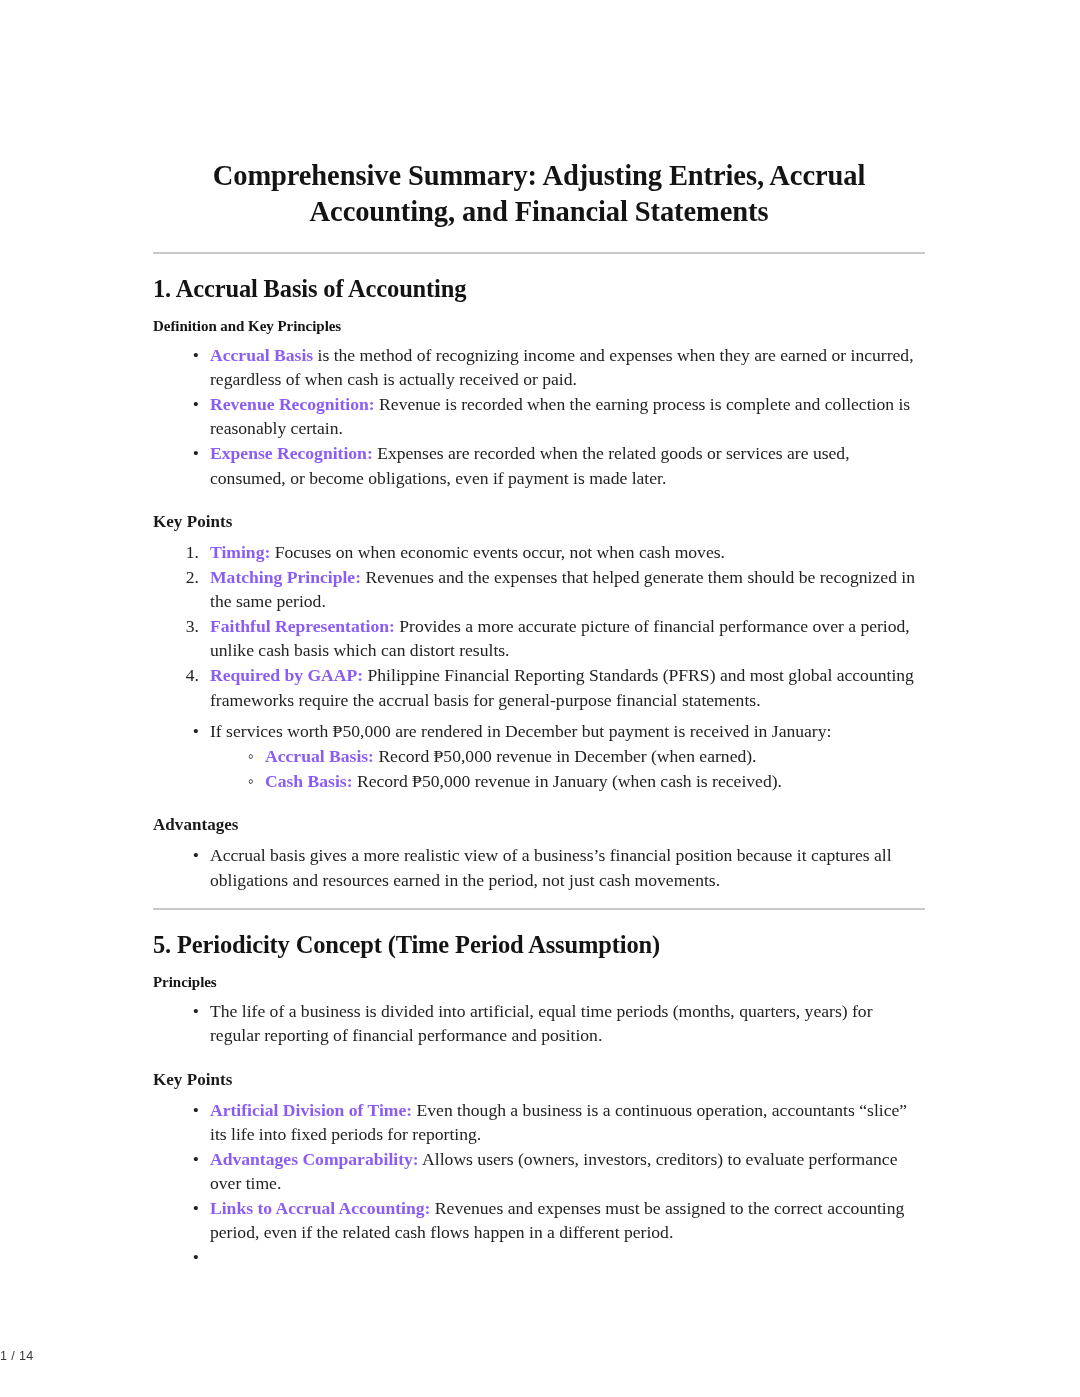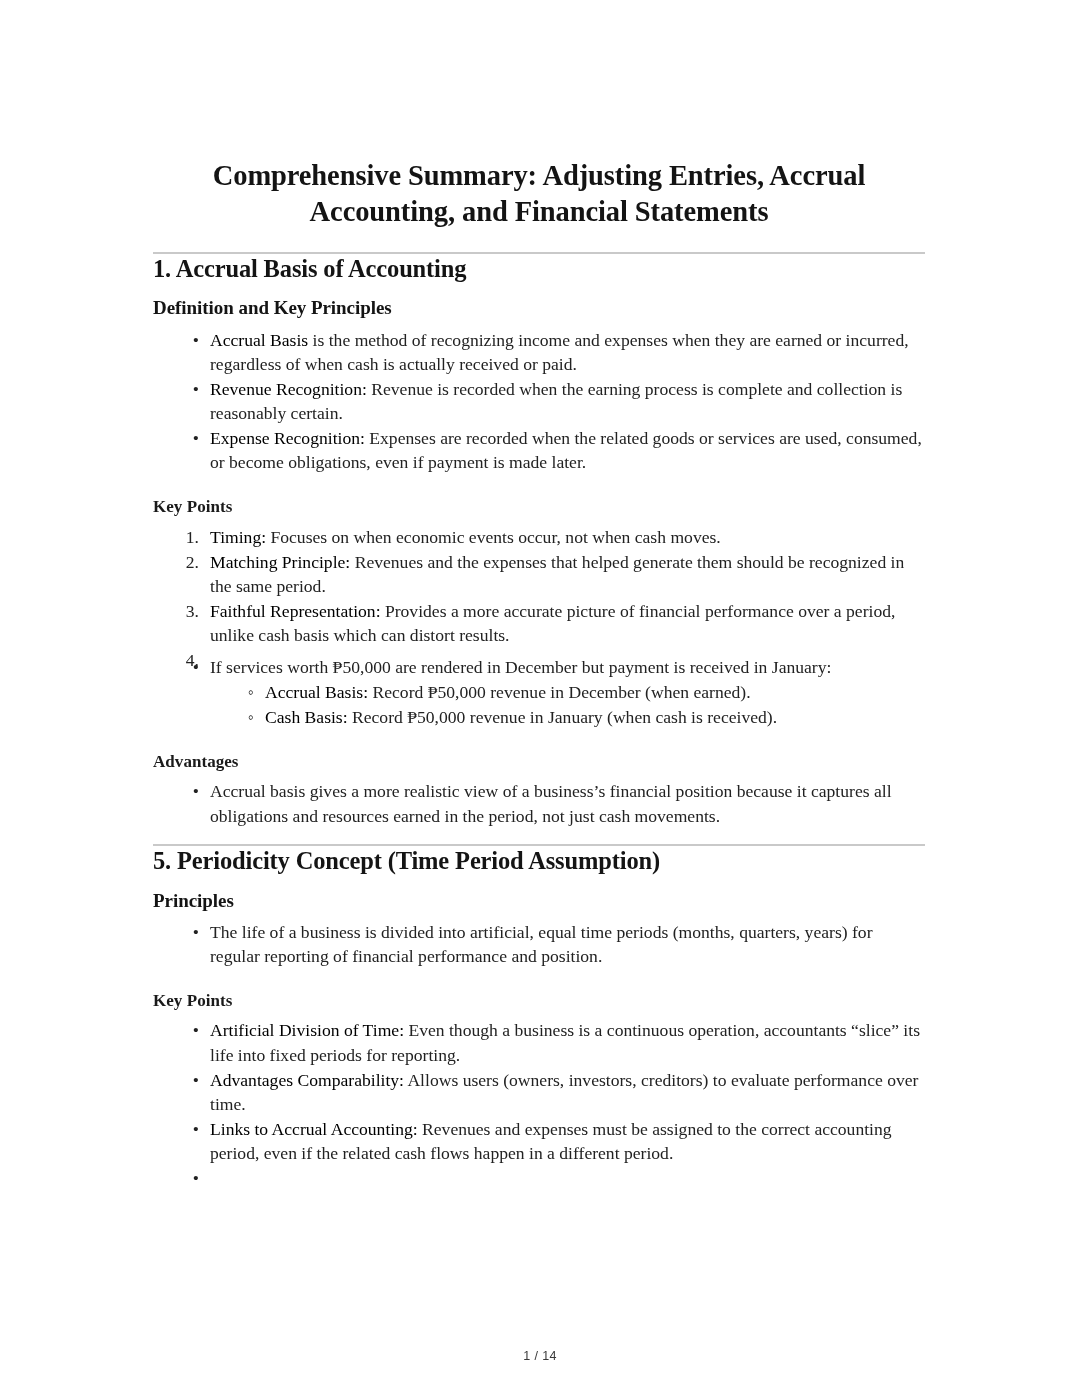--- a/index.html
+++ b/index.html
@@ -58,26 +58,27 @@
   }
   .rule-title { margin-top: 21px; }
   .rule-section { margin-top: 16px; }
 
   
   h2.section-heading {
     font-size: 24.5px;
     font-weight: 700;
     line-height: 1.2;
     margin: 0;
+    padding-top: 20px;
     color: #141414;
     letter-spacing: -0.15px;
   }
 
   h3.sub-heading {
-    font-size: 19px;
+    font-size: 15px;
     font-weight: 700;
     line-height: 1.2;
     margin: 0;
     padding-top: 14px;
     color: #141414;
     letter-spacing: -0.05px;
   }
 
   h4.mini-heading {
     font-size: 17px;
@@ -133,31 +134,31 @@
   }
   ul.sub-bullets li.item {
     padding-left: 55px;
     margin-left: 0;
   }
   ul.sub-bullets li.item .marker {
     width: 44px;
   }
 
   li.item b, li.item strong {
-    font-weight: 400;
-    color: #000000;
+    font-weight: 700;
+    color: #8b5cf6;
   }
 
   
   .page-footer {
     position: absolute;
     left: 0;
     top: 1349px;
     width: 1080px;
-    text-align: center;
+    text-align: left;
     font-family: "Liberation Sans", "DejaVu Sans", sans-serif;
     font-size: 12.5px;
     color: #3a3a3a;
     letter-spacing: 0.4px;
   }
 </style>
 </head>
 <body>
 
 <div class="page">
@@ -193,20 +194,21 @@
       <li class="item">
         <span class="marker num">2.</span>
         <span><b>Matching Principle:</b><span> Revenues and the expenses that helped generate them should be recognized in the same period.</span></span>
       </li>
       <li class="item">
         <span class="marker num">3.</span>
         <span><b>Faithful Representation:</b><span> Provides a more accurate picture of financial performance over a period, unlike cash basis which can distort results.</span></span>
       </li>
       <li class="item">
         <span class="marker num">4.</span>
+        <span><b>Required by GAAP:</b><span> Philippine Financial Reporting Standards (PFRS) and most global accounting frameworks require the accrual basis for general-purpose financial statements.</span></span>
       </li>
     </ol>
 
     <ul class="bullets">
       <li class="item">
         <span class="marker dot">•</span>
         <span><b></b><span>If services worth ₱50,000 are rendered in December but payment is received in January:</span></span>
         <ul class="sub-bullets">
           <li class="item">
             <span class="marker dot">◦</span>

